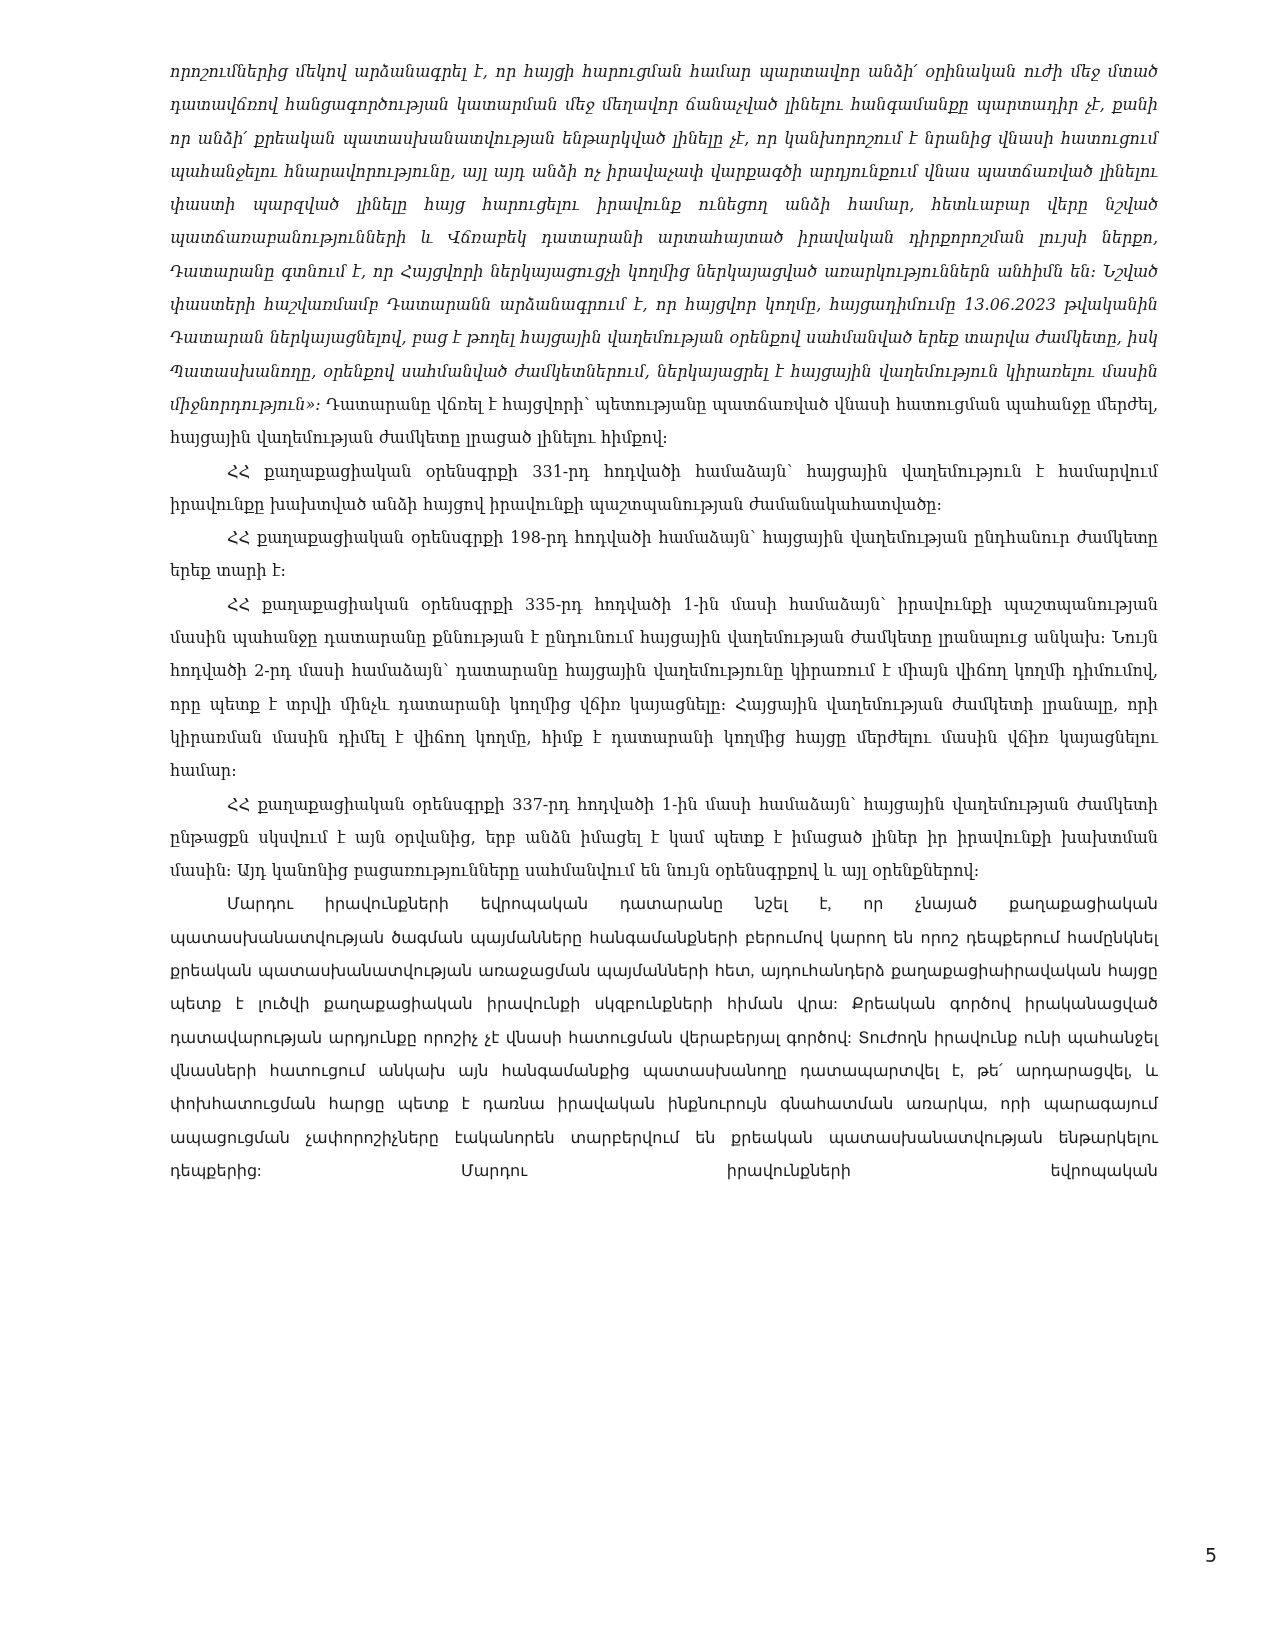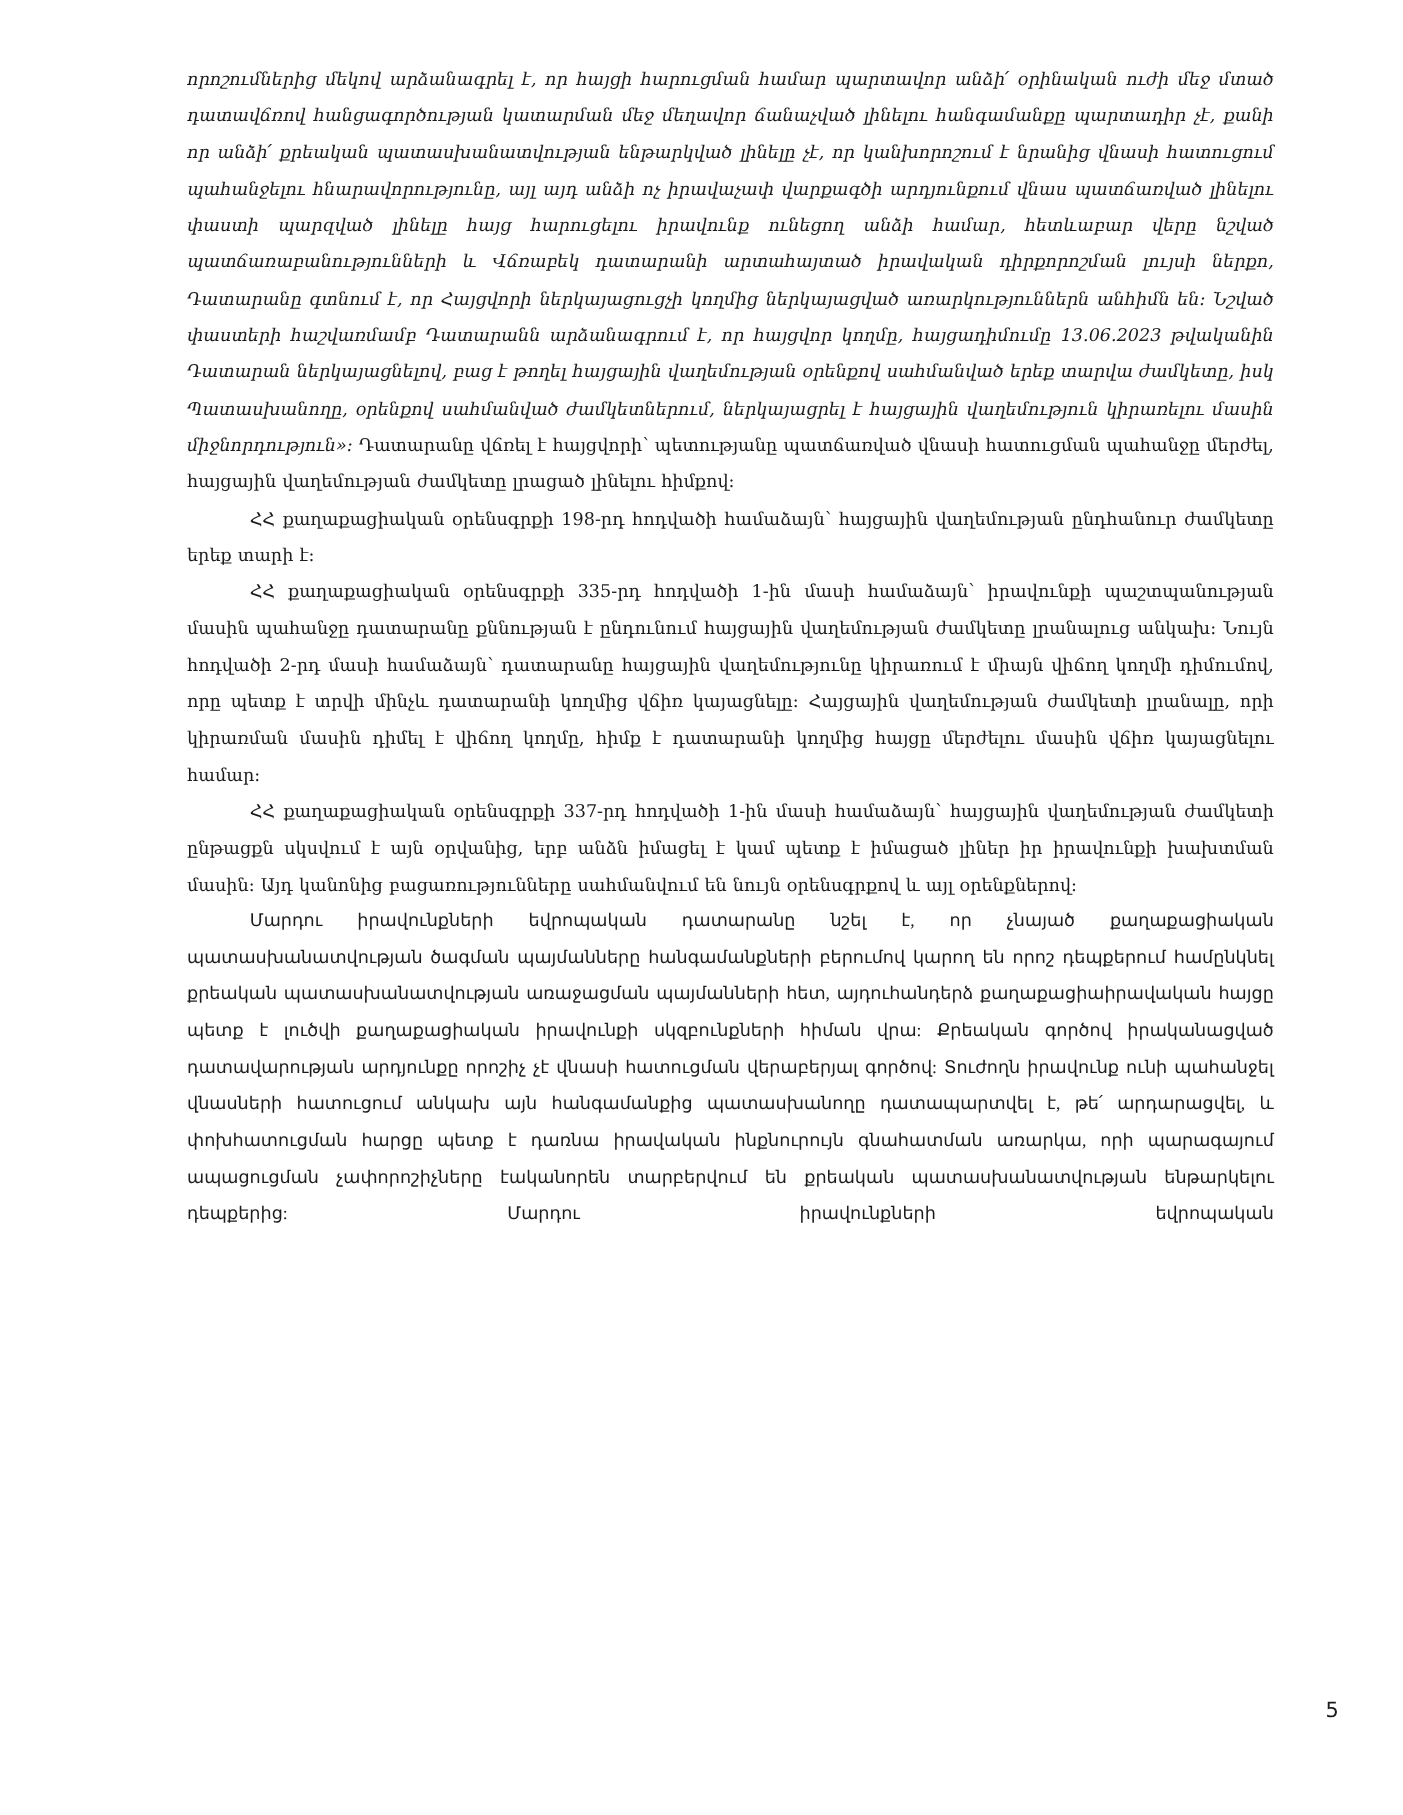--- a/index.html
+++ b/index.html
@@ -50,20 +50,21 @@
   }
 </style>
 </head>
 <body>
 
 <div class="page">
 
   <p class="para no-indent"><span class="run-italic">որոշումներից մեկով արձանագրել է, որ հայցի հարուցման համար պարտավոր անձի՛ օրինական ուժի մեջ մտած դատավճռով հանցագործության կատարման մեջ մեղավոր ճանաչված լինելու հանգամանքը պարտադիր չէ, քանի որ անձի՛ քրեական պատասխանատվության ենթարկված լինելը չէ, որ կանխորոշում է նրանից վնասի հատուցում պահանջելու հնարավորությունը, այլ այդ անձի ոչ իրավաչափ վարքագծի արդյունքում վնաս պատճառված լինելու փաստի պարզված լինելը հայց հարուցելու իրավունք ունեցող անձի համար, հետևաբար վերը նշված պատճառաբանությունների և Վճռաբեկ դատարանի արտահայտած իրավական դիրքորոշման լույսի ներքո, Դատարանը գտնում է, որ Հայցվորի ներկայացուցչի կողմից ներկայացված առարկություններն անհիմն են: Նշված փաստերի հաշվառմամբ Դատարանն արձանագրում է, որ հայցվոր կողմը, հայցադիմումը 13.06.2023 թվականին Դատարան ներկայացնելով, բաց է թողել հայցային վաղեմության օրենքով սահմանված երեք տարվա ժամկետը, իսկ Պատասխանողը, օրենքով սահմանված ժամկետներում, ներկայացրել է հայցային վաղեմություն կիրառելու մասին միջնորդություն»:</span><span> Դատարանը վճռել է հայցվորի՝ պետությանը պատճառված վնասի հատուցման պահանջը մերժել, հայցային վաղեմության ժամկետը լրացած լինելու հիմքով:</span></p>
 
 
+  <p class="para"><span>ՀՀ քաղաքացիական օրենսգրքի 331-րդ հոդվածի համաձայն՝ հայցային վաղեմություն է համարվում իրավունքը խախտված անձի հայցով իրավունքի պաշտպանության ժամանակահատվածը:</span></p>
 
   <p class="para"><span>ՀՀ քաղաքացիական օրենսգրքի 198-րդ հոդվածի համաձայն՝ հայցային վաղեմության ընդհանուր ժամկետը երեք տարի է:</span></p>
 
   <p class="para"><span>ՀՀ քաղաքացիական օրենսգրքի 335-րդ հոդվածի 1-ին մասի համաձայն՝ իրավունքի պաշտպանության մասին պահանջը դատարանը քննության է ընդունում հայցային վաղեմության ժամկետը լրանալուց անկախ: Նույն հոդվածի 2-րդ մասի համաձայն՝ դատարանը հայցային վաղեմությունը կիրառում է միայն վիճող կողմի դիմումով, որը պետք է տրվի մինչև դատարանի կողմից վճիռ կայացնելը: Հայցային վաղեմության ժամկետի լրանալը, որի կիրառման մասին դիմել է վիճող կողմը, հիմք է դատարանի կողմից հայցը մերժելու մասին վճիռ կայացնելու համար:</span></p>
 
   <p class="para"><span>ՀՀ քաղաքացիական օրենսգրքի 337-րդ հոդվածի 1-ին մասի համաձայն՝ հայցային վաղեմության ժամկետի ընթացքն սկսվում է այն օրվանից, երբ անձն իմացել է կամ պետք է իմացած լիներ իր իրավունքի խախտման մասին: Այդ կանոնից բացառությունները սահմանվում են նույն օրենսգրքով և այլ օրենքներով:</span></p>
 
   <p class="para continues"><span>Մարդու իրավունքների եվրոպական դատարանը նշել է, որ չնայած քաղաքացիական պատասխանատվության ծագման պայմանները հանգամանքների բերումով կարող են որոշ դեպքերում համընկնել քրեական պատասխանատվության առաջացման պայմանների հետ, այդուհանդերձ քաղաքացիաիրավական հայցը պետք է լուծվի քաղաքացիական իրավունքի սկզբունքների հիման վրա: Քրեական գործով իրականացված դատավարության արդյունքը որոշիչ չէ վնասի հատուցման վերաբերյալ գործով: Տուժողն իրավունք ունի պահանջել վնասների հատուցում անկախ այն հանգամանքից պատասխանողը դատապարտվել է, թե՛ արդարացվել, և փոխհատուցման հարցը պետք է դառնա իրավական ինքնուրույն գնահատման առարկա, որի պարագայում ապացուցման չափորոշիչները էականորեն տարբերվում են քրեական պատասխանատվության ենթարկելու դեպքերից: Մարդու իրավունքների եվրոպական</span></p>
 
 </div>

